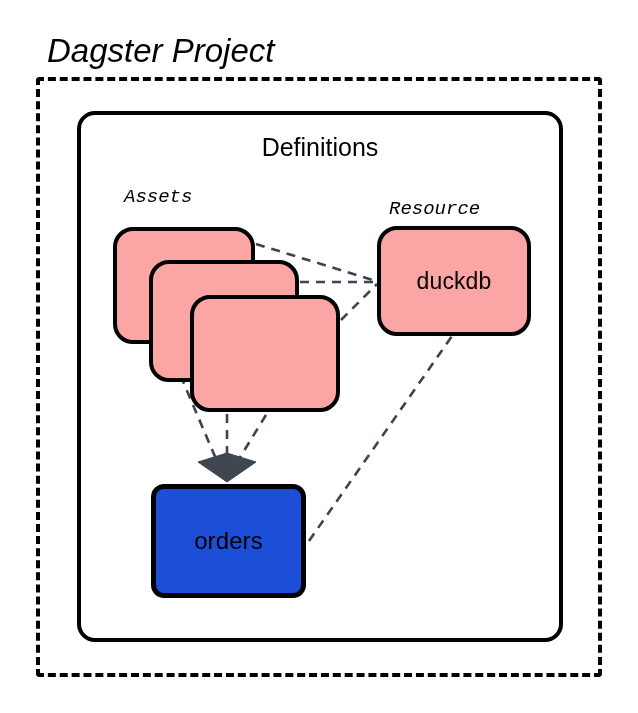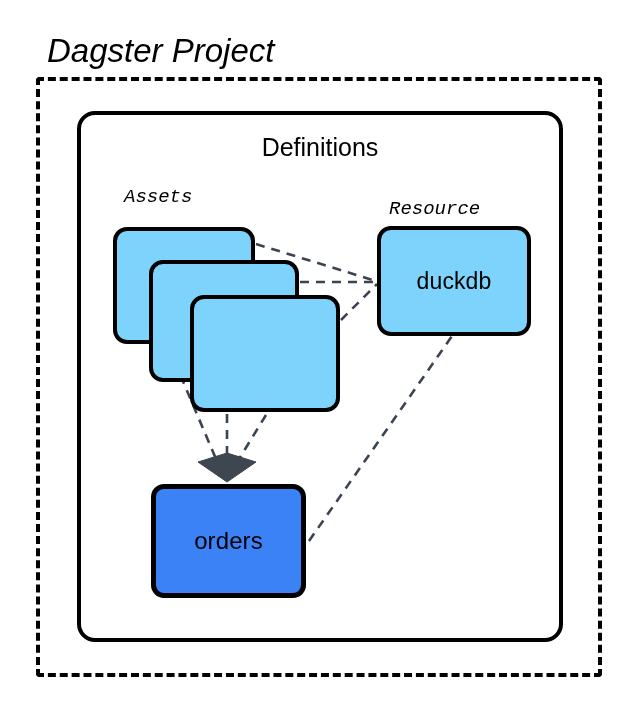--- a/index.html
+++ b/index.html
@@ -23,23 +23,23 @@
   svg.layer {
     position: absolute;
     left: 0; top: 0;
     width: 638px;
     height: 713px;
     pointer-events: none;
   }
   .node {
     position: absolute;
     box-sizing: border-box;
-    background: #7dd3fc;
+    background: #fca5a5;
     border: 4px solid #000000;
-    border-radius: 14px;
+    border-radius: 20px;
     display: flex;
     flex-direction: column;
     align-items: center;
     justify-content: center;
     text-align: center;
   }
   .node-label {
     font-size: 23px;
     color: #000000;
     line-height: 1.22;
@@ -99,21 +99,21 @@
 
   #asset-card-1 { left: 113px; top: 227px;  width: 142px; height: 117px; z-index: 3; }
   #asset-card-2 { left: 149px; top: 260px;  width: 150px; height: 122px; z-index: 4; }
   #asset-card-3 { left: 190px; top: 295px;  width: 150px; height: 117px; z-index: 5; }
 
   #resource-duckdb {
     left: 377px; top: 226px; width: 154px; height: 110px; z-index: 5;
   }
   #asset-orders {
     left: 151px; top: 484px; width: 155px; height: 114px;
-    background: #3b82f6;
+    background: #1d4ed8;
     border-width: 5px;
     border-radius: 13px;
     z-index: 5;
   }
   #asset-orders .node-label { font-size: 24px; }
 </style>
 </head>
 <body>
 
 <div id="stage">

